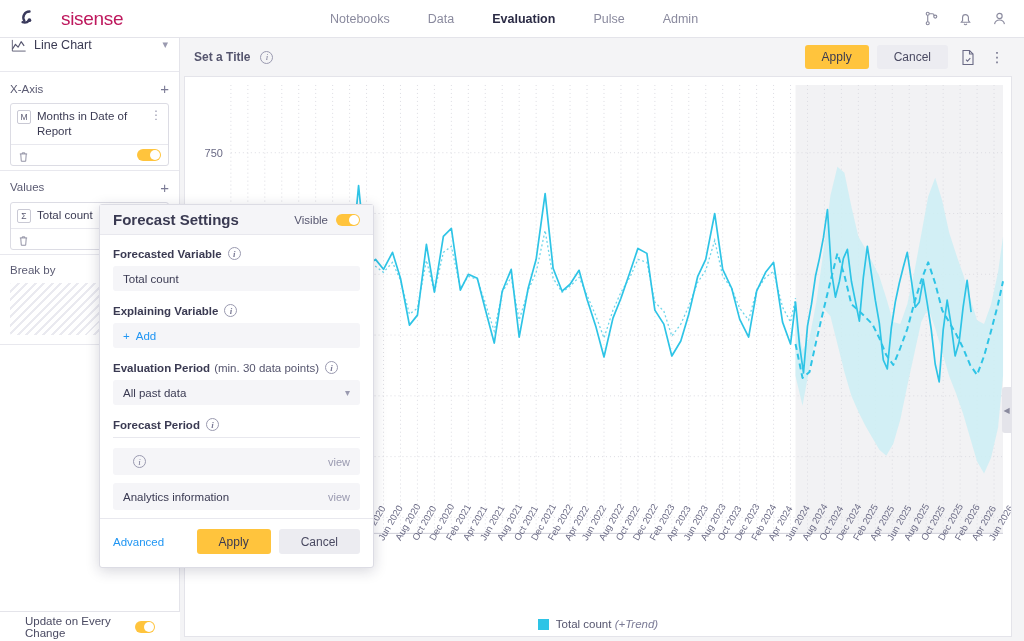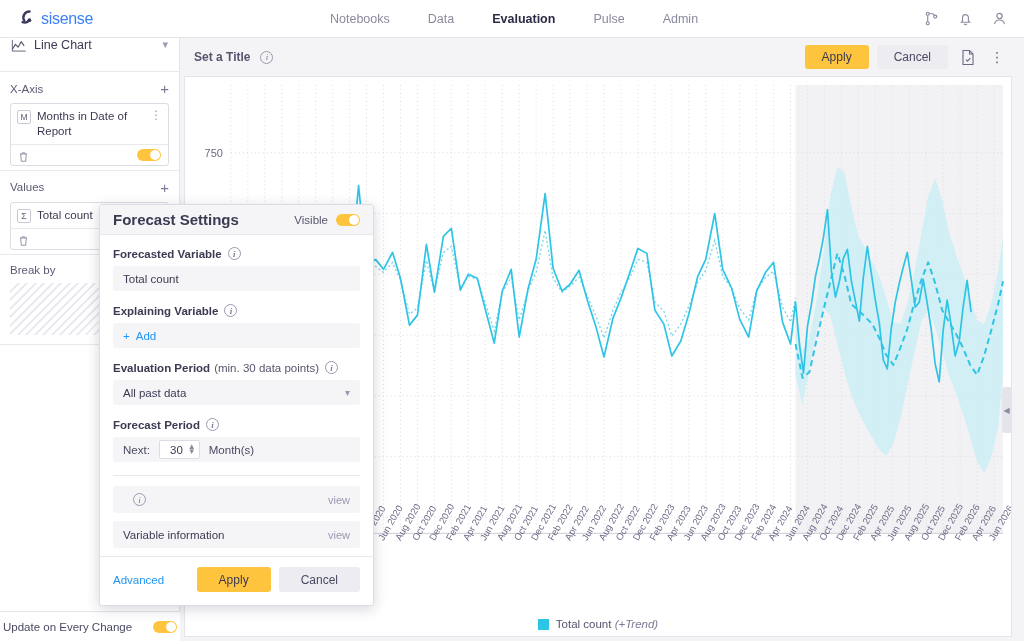--- a/index.html
+++ b/index.html
@@ -11,21 +11,21 @@
   .app { position: relative; width: 1024px; height: 641px; background: #f4f4f6; }
 
   
   .topbar {
     position: absolute; top: 0; left: 0; width: 1024px; height: 38px;
     background: #fff; border-bottom: 1px solid #e4e4ea;
     display: flex; align-items: center;
   }
   .logo { display: flex; align-items: center; gap: 5px; padding-left: 16px; width: 330px; }
   .logo-mark { color: #3a3a5c; font-size: 22px; line-height: 1; font-weight: 700; }
-  .logo-text { color: #3b82f6; font-size: 16px; letter-spacing: -.3px; }
+  .logo-text { color: #be185d; font-size: 19px; letter-spacing: -.3px; margin-left: 20px; }
   .nav { display: flex; align-items: center; gap: 38px; height: 38px; }
   .nav-item {
     font-size: 12.5px; color: #8a8a9e; height: 46px;
     display: flex; align-items: center; cursor: pointer; position: relative;
   }
   .nav-item.active { color: #2b2b45; font-weight: 700; }
   .nav-item.active::after {
     content: ""; position: absolute; left: -4px; right: -4px; bottom: 0;
     height: 3px; background: #ffc43d; border-radius: 2px;
   }
@@ -77,21 +77,21 @@
     content: ""; position: absolute; right: 1px; top: 1px;
     width: 10px; height: 10px; border-radius: 50%; background: #fff;
   }
   .breakby-zone {
     height: 52px; margin-top: 2px; border-radius: 2px;
     background: repeating-linear-gradient(-45deg, #fff 0 4px, #eaeaf0 4px 6px);
   }
   .update-bar {
     position: absolute; bottom: 0; left: 0; width: 180px; height: 30px;
     border-top: 1px solid #e4e4ea; background: #fff;
-    display: flex; align-items: center; padding: 0 3px;
+    display: flex; align-items: center; padding: 0 25px;
   }
   .update-bar .ub-label { font-size: 11.5px; color: #4a4a62; }
 
   
   .chartwrap {
     position: absolute; top: 38px; left: 180px; width: 844px; height: 603px; background: #f4f4f6;
   }
   .chart-toolbar {
     height: 38px; display: flex; align-items: center; padding: 0 14px; background: #f4f4f6;
   }
@@ -494,41 +494,30 @@
       </div>
       <div class="field-box">
         <span>All past data</span>
         <span class="caret">▾</span>
       </div>
 
       <div class="field-label">
         <span>Forecast Period</span>
         <span class="info-i">i</span>
       </div>
-      <div class="field-box stepper-row">
-        <span class="lbl">Next:</span>
-        <span class="stepper">
-          <span class="val">30</span>
-          <span class="arrows">
-            <span>▲</span>
-            <span>▼</span>
-          </span>
-        </span>
-        <span class="lbl">Month(s)</span>
-      </div>
 
       <div class="pop-divider"></div>
 
       <div class="row-box">
         <span class="info-i">i</span>
         <span class="view">view</span>
       </div>
 
       <div class="row-box">
-        <span>Variable information</span>
+        <span>Analytics information</span>
         <span class="view">view</span>
       </div>
     </div>
 
     <div class="pop-foot">
       <span class="advanced">Advanced</span>
       <span class="btns">
         <button class="btn btn-apply">Apply</button>
         <button class="btn btn-cancel">Cancel</button>
       </span>

